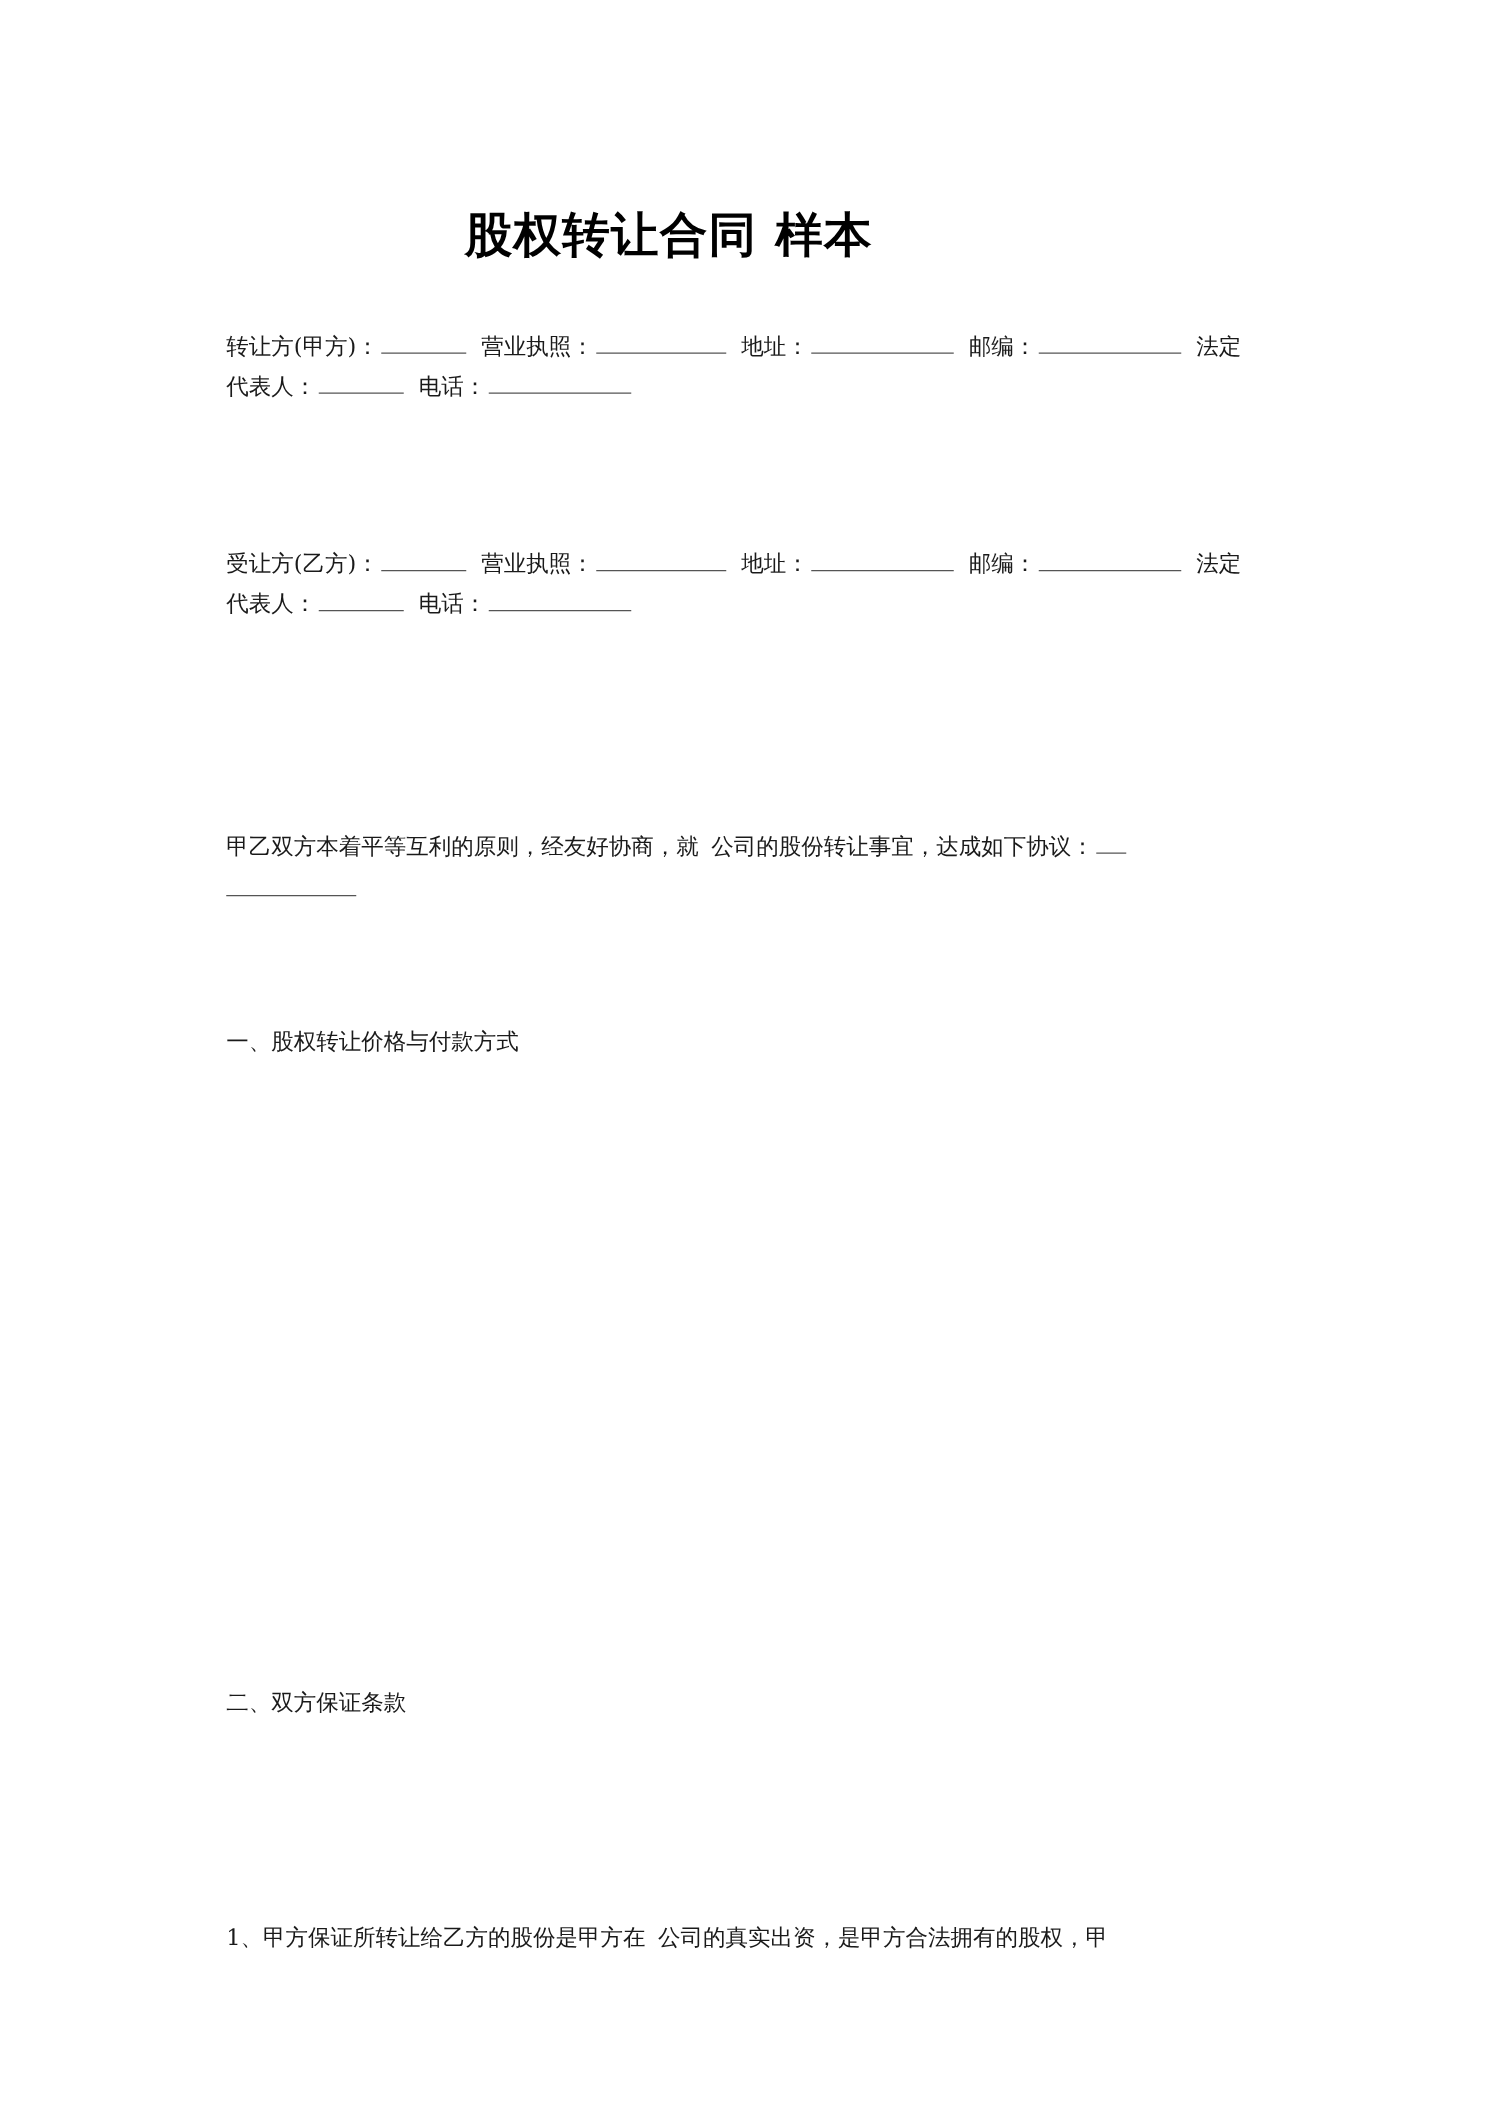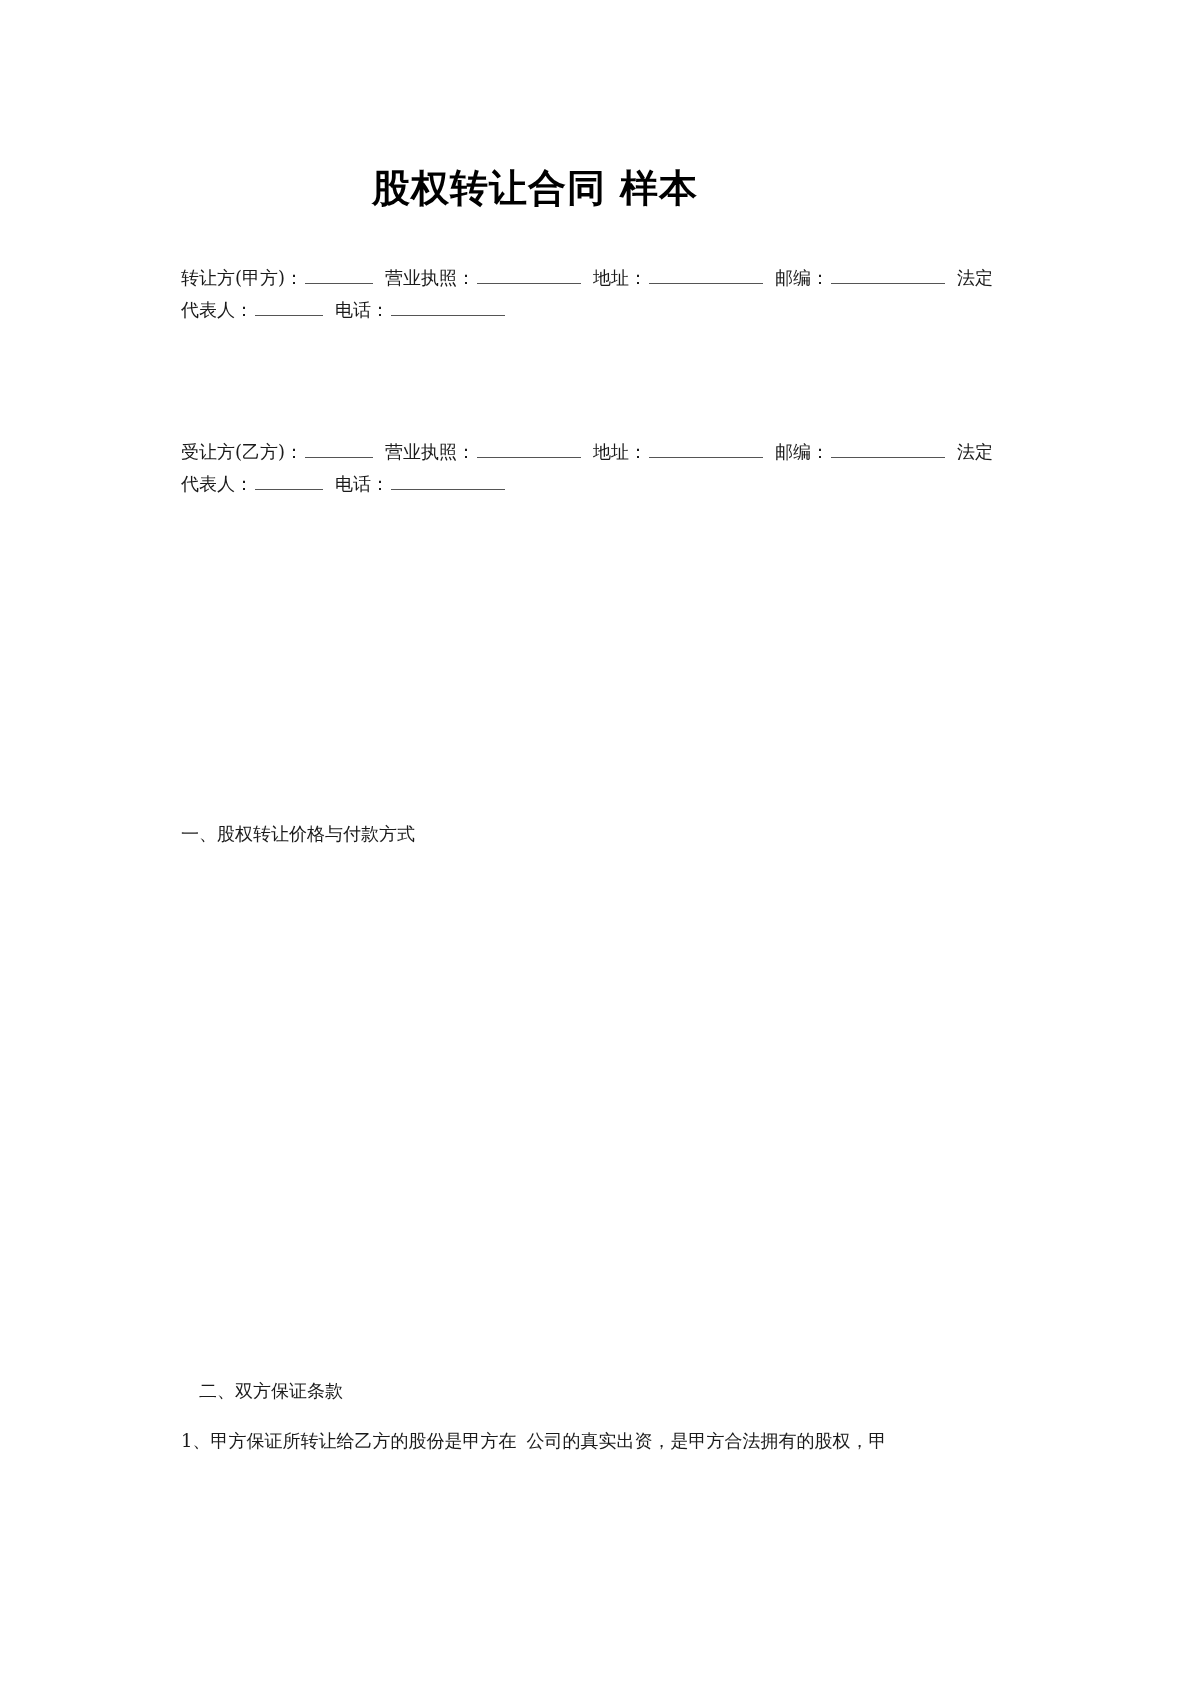--- a/index.html
+++ b/index.html
@@ -62,24 +62,28 @@
   <div class="para" style="top:262px;">
     <span>转让方(甲方)：</span><span class="blank w6"></span><span class="gap"></span><span>营业执照：</span><span class="blank w10"></span><span class="gap"></span><span>地址：</span><span class="blank w11"></span><span class="gap"></span><span>邮编：</span><span class="blank w11"></span><span class="gap"></span><span>法定</span><br>
     <span>代表人：</span><span class="blank w6"></span><span class="gap"></span><span>电话：</span><span class="blank w11"></span>
   </div>
 
   <div class="para" style="top:436px;">
     <span>受让方(乙方)：</span><span class="blank w6"></span><span class="gap"></span><span>营业执照：</span><span class="blank w10"></span><span class="gap"></span><span>地址：</span><span class="blank w11"></span><span class="gap"></span><span>邮编：</span><span class="blank w11"></span><span class="gap"></span><span>法定</span><br>
     <span>代表人：</span><span class="blank w6"></span><span class="gap"></span><span>电话：</span><span class="blank w11"></span>
   </div>
 
+  <div class="para" style="top:662px;">
+    <span>甲乙双方本着平等互利的原则，经友好协商，就</span><span class="gap"></span><span>公司的股份转让事宜，达成如下协议：</span><span class="blank w2"></span>
+    <span class="line-blank"></span>
+  </div>
 
   <div class="para" style="top:818px;">一、股权转让价格与付款方式</div>
 
 
 
-  <div class="para" style="top:1375px;margin-left:18px;">二、双方保证条款</div>
+  <div class="para" style="top:1347px;">二、双方保证条款</div>
 
-  <div class="para" style="top:1425px;">
+  <div class="para" style="top:1535px;">
     <span>1、甲方保证所转让给乙方的股份是甲方在</span><span class="gap"></span><span>公司的真实出资，是甲方合法拥有的股权，甲</span>
   </div>
 
 </div>
 
 </body></html>

